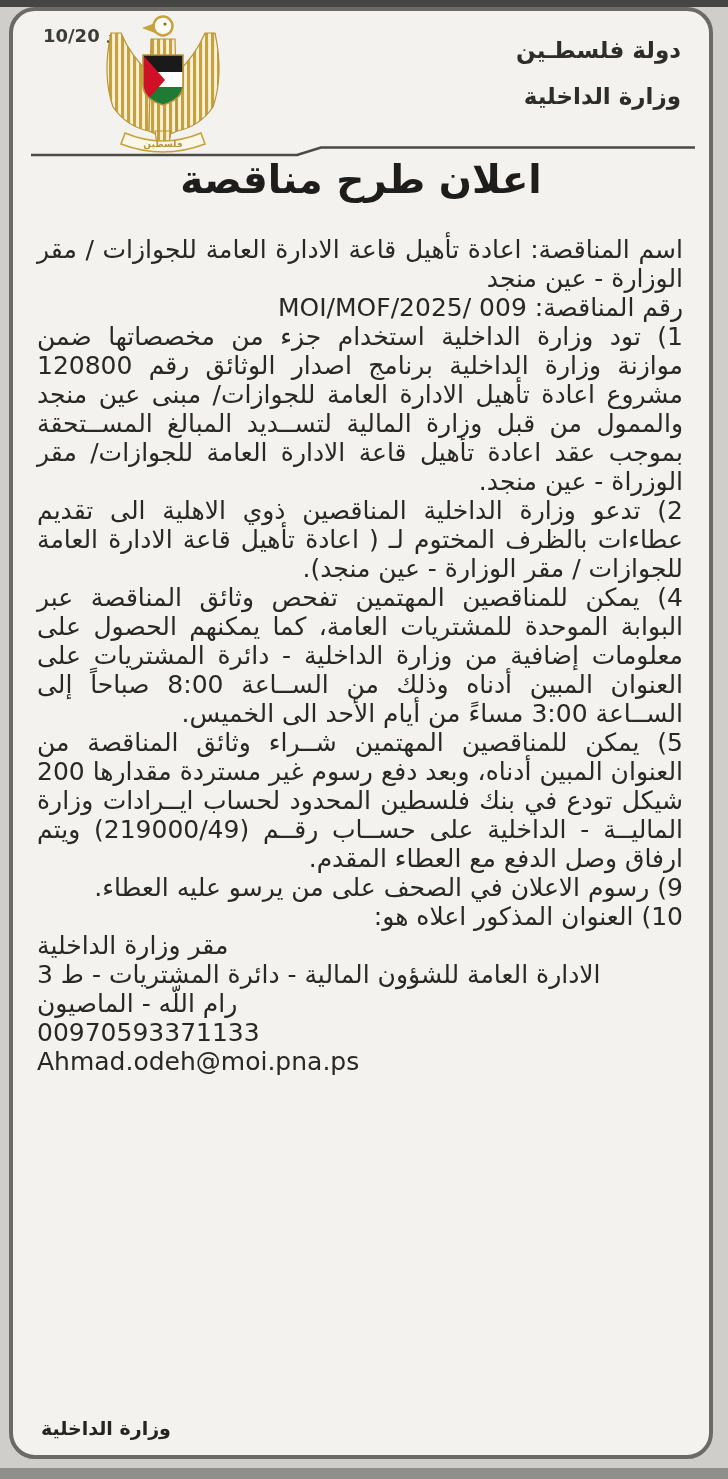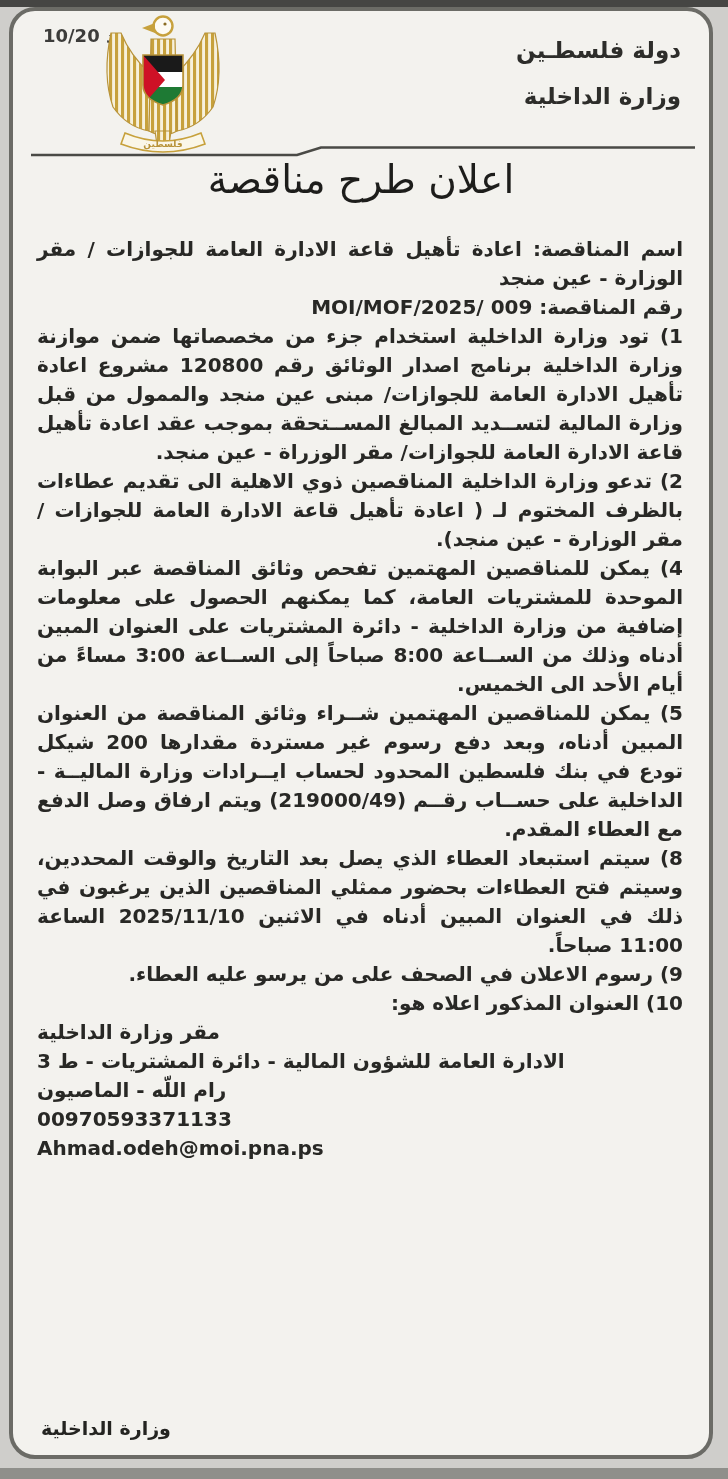--- a/index.html
+++ b/index.html
@@ -26,26 +26,26 @@
   }
   .emblem{position:absolute;top:2px;left:84px;width:132px;height:146px;}
   .ministry{
     position:absolute;top:16px;right:28px;text-align:right;
     font-size:23px;font-weight:700;color:#2d2d2a;line-height:46px;
   }
   .divider{position:absolute;top:132px;left:16px;width:668px;height:16px;}
   .doc-title{
     position:absolute;top:146px;left:0;width:100%;
     text-align:center;direction:rtl;
-    font-size:39px;font-weight:400;color:#1d1d1b;
+    font-size:39px;font-weight:700;color:#1d1d1b;
   }
   .body-text{
     position:absolute;top:224px;left:24px;right:26px;
     direction:rtl;
-    font-size:20px;line-height:29px;font-weight:700;color:#282825;
+    font-size:25px;line-height:29px;font-weight:400;color:#282825;
     text-align:justify;
   }
   .body-text p{margin:0;}
   .address-block p{text-align:left;}
   .doc-footer{
     position:absolute;bottom:16px;left:28px;
     direction:rtl;
     font-size:19px;font-weight:800;color:#242421;
   }
 </style>
@@ -103,21 +103,20 @@
 
   <div class="doc-title">اعلان طرح مناقصة</div>
 
   <div class="body-text">
     <p>اسم المناقصة: اعادة تأهيل قاعة الادارة العامة للجوازات / مقر الوزارة - عين منجد</p>
     <p>رقم المناقصة: MOI/MOF/2025/ 009</p>
     <p>1) تود وزارة الداخلية استخدام جزء من مخصصاتها ضمن موازنة وزارة الداخلية برنامج اصدار الوثائق رقم 120800 مشروع اعادة تأهيل الادارة العامة للجوازات/ مبنى عين منجد والممول من قبل وزارة المالية لتســديد المبالغ المســتحقة بموجب عقد اعادة تأهيل قاعة الادارة العامة للجوازات/ مقر الوزراة - عين منجد.</p>
     <p>2) تدعو وزارة الداخلية المناقصين ذوي الاهلية الى تقديم عطاءات بالظرف المختوم لـ ( اعادة تأهيل قاعة الادارة العامة للجوازات / مقر الوزارة - عين منجد).</p>
     <p>4) يمكن للمناقصين المهتمين تفحص وثائق المناقصة عبر البوابة الموحدة للمشتريات العامة، كما يمكنهم الحصول على معلومات إضافية من وزارة الداخلية - دائرة المشتريات على العنوان المبين أدناه وذلك من الســاعة 8:00 صباحاً إلى الســاعة 3:00 مساءً من أيام الأحد الى الخميس.</p>
     <p>5) يمكن للمناقصين المهتمين شــراء وثائق المناقصة من العنوان المبين أدناه، وبعد دفع رسوم غير مستردة مقدارها 200 شيكل تودع في بنك فلسطين المحدود لحساب ايــرادات وزارة الماليــة - الداخلية على حســاب رقــم (219000/49) ويتم ارفاق وصل الدفع مع العطاء المقدم.</p>
-    <p>8) سيتم استبعاد العطاء الذي يصل بعد التاريخ والوقت المحددين، وسيتم فتح العطاءات بحضور ممثلي المناقصين الذين يرغبون في ذلك في العنوان المبين أدناه في الاثنين 2025/11/10 الساعة 11:00 صباحاً.</p>
     <p>9) رسوم الاعلان في الصحف على من يرسو عليه العطاء.</p>
     <p>10) العنوان المذكور اعلاه هو:</p>
     <div class="address-block">
       <p>مقر وزارة الداخلية</p>
       <p>الادارة العامة للشؤون المالية - دائرة المشتريات - ط 3</p>
       <p>رام اللّه - الماصيون</p>
       <p>00970593371133</p>
       <p>Ahmad.odeh@moi.pna.ps</p>
     </div>
   </div>

